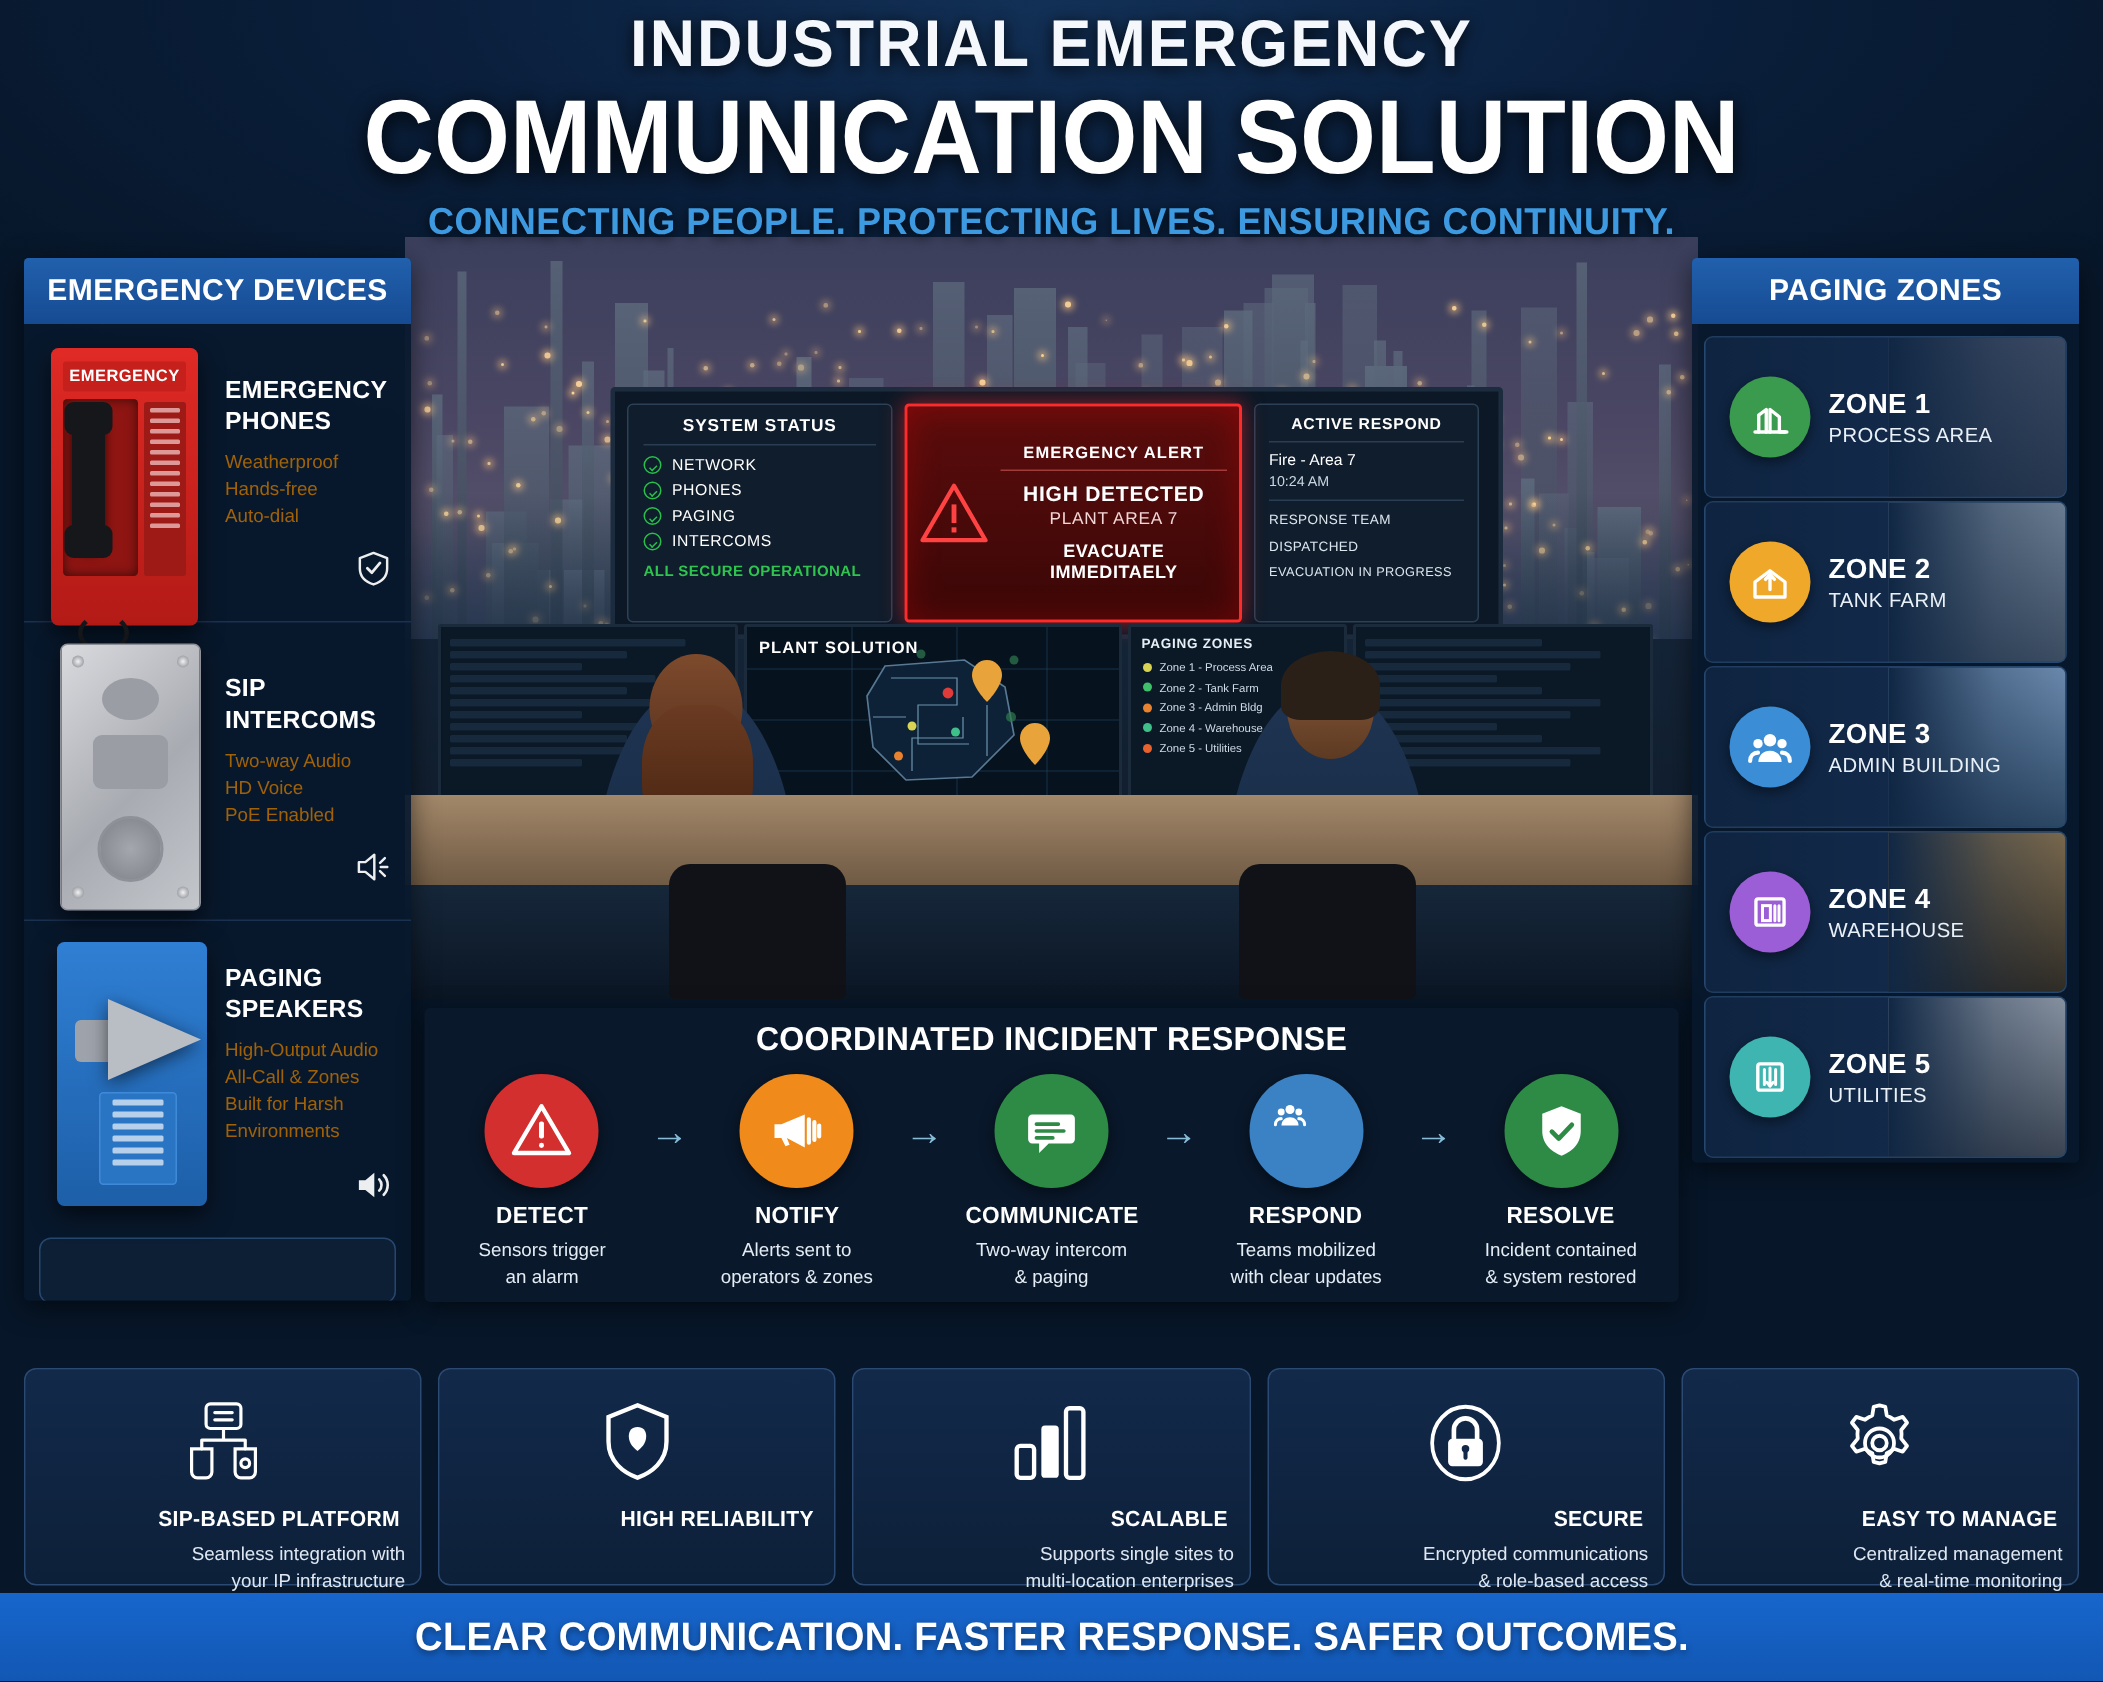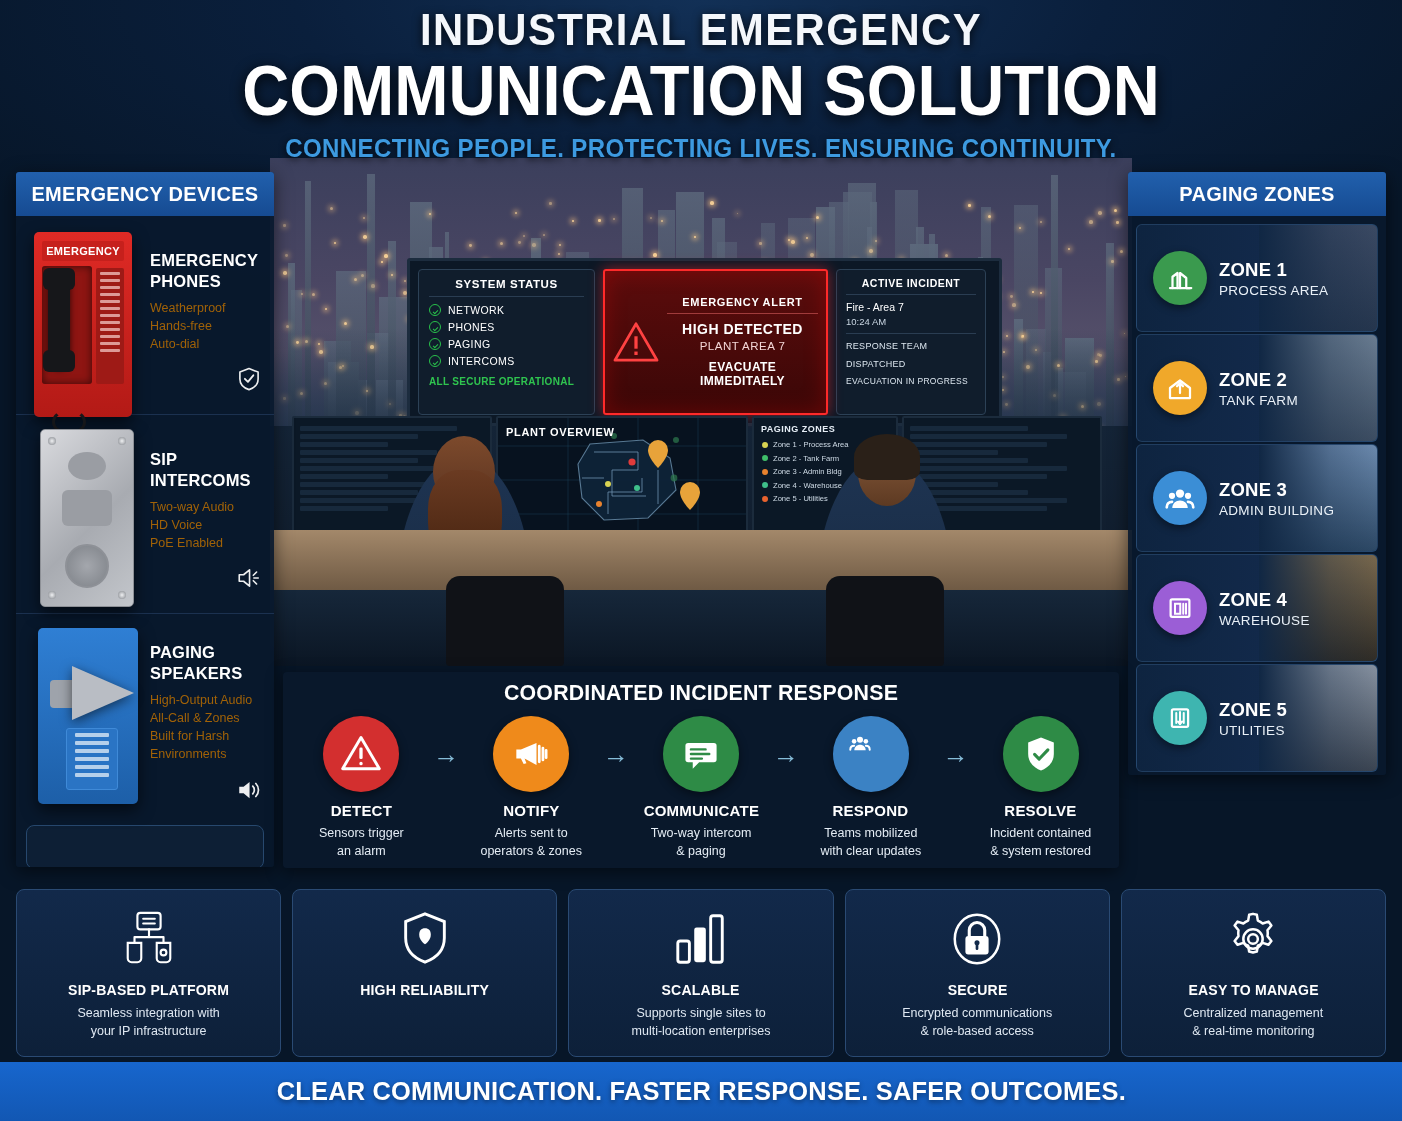--- a/index.html
+++ b/index.html
@@ -187,21 +187,21 @@
            box-shadow:0 3px 10px rgba(0,0,0,.45);}
   .sname { font-size:15.5px; font-weight:bold; letter-spacing:.2px; transform:scaleX(.97);}
   .sdesc { font-size:12.5px; line-height:18px; color:#e4ecf4; margin-top:4px;}
   .arrow { width:42px; height:76px; display:flex; align-items:center; justify-content:center;
            color:#86bcd8; font-size:26px; font-weight:bold; }
 
   
   .features { position:absolute; left:16px; top:889px; width:1370px; height:168px;
               display:flex; gap:11px; z-index:20;}
   .fcard { flex:1; background:linear-gradient(#12294a,#0d2039); border:1px solid #2a4a73;
-           border-radius:8px; text-align:center; padding:18px 10px 0 10px; position:relative;}
+           border-radius:8px; text-align:right; padding:18px 10px 0 10px; position:relative;margin-top:23px;}
   .ficon { height:62px; display:flex; align-items:center; justify-content:center; }
   .ftitle { font-size:14.5px; font-weight:bold; letter-spacing:.2px; margin-top:12px; transform:scaleX(.97);}
   .fdesc { font-size:12.5px; line-height:18px; color:#dfe8f2; margin-top:6px;}
 
   
   .banner { position:absolute; left:0; bottom:0; width:1402px; height:59px; z-index:25;
             background:linear-gradient(#1766cd,#1257b3); display:flex; align-items:center;
             justify-content:center;}
   .banner span { font-size:26.5px; font-weight:bold; letter-spacing:.2px;
                  text-shadow:0 2px 5px rgba(0,0,0,.4); transform:scaleX(.96);}
@@ -561,21 +561,21 @@
         </svg>
         <div class="al-body">
           <div class="al-t1">EMERGENCY ALERT</div>
           <div class="al-t2">HIGH DETECTED</div>
           <div class="al-t3">PLANT AREA 7</div>
           <div class="al-t4">EVACUATE IMMEDITAELY</div>
         </div>
       </div>
 
       <div class="panel p-inc">
-        <h4>ACTIVE INCIDENT</h4>
+        <h4>ACTIVE RESPOND</h4>
         <div class="inc-a">Fire - Area 7</div>
         <div class="inc-b">10:24 AM</div>
         <div class="inc-c">RESPONSE TEAM</div>
         <div class="inc-c">DISPATCHED</div>
         <div class="inc-d">EVACUATION IN PROGRESS</div>
       </div>
     </div>
 
     <div class="lowrow">
       <div class="lm dash">
@@ -586,21 +586,21 @@
           <div class="fakerow w1"></div>
         <div class="fakerow w2"></div>
           <div class="fakerow w3"></div>
         <div class="fakerow w4"></div>
           <div class="fakerow w1"></div>
         <div class="fakerow w2"></div>
           <div class="fakerow w3"></div>
       </div>
 
       <div class="lm map">
-        <div class="map-title">PLANT OVERVIEW</div>
+        <div class="map-title">PLANT SOLUTION</div>
         <svg width="252" height="118" viewBox="0 0 252 118">
           <g stroke="#23506f" stroke-width=".5" opacity=".7">
             <line x1="0" y1="28" x2="252" y2="28"></line>
               <line x1="0" y1="62" x2="252" y2="62"></line>
             <line x1="0" y1="96" x2="252" y2="96"></line>
             <line x1="70" y1="0" x2="70" y2="118"></line>
               <line x1="140" y1="0" x2="140" y2="118"></line>
             <line x1="200" y1="0" x2="200" y2="118"></line>
           </g>
           <path d="M92 26 L145 22 L172 40 L178 72 L150 100 L106 102 L84 80 L80 46 Z" fill="#0e2338" stroke="#5d7f9a" stroke-width="1.1" opacity=".95"></path>

